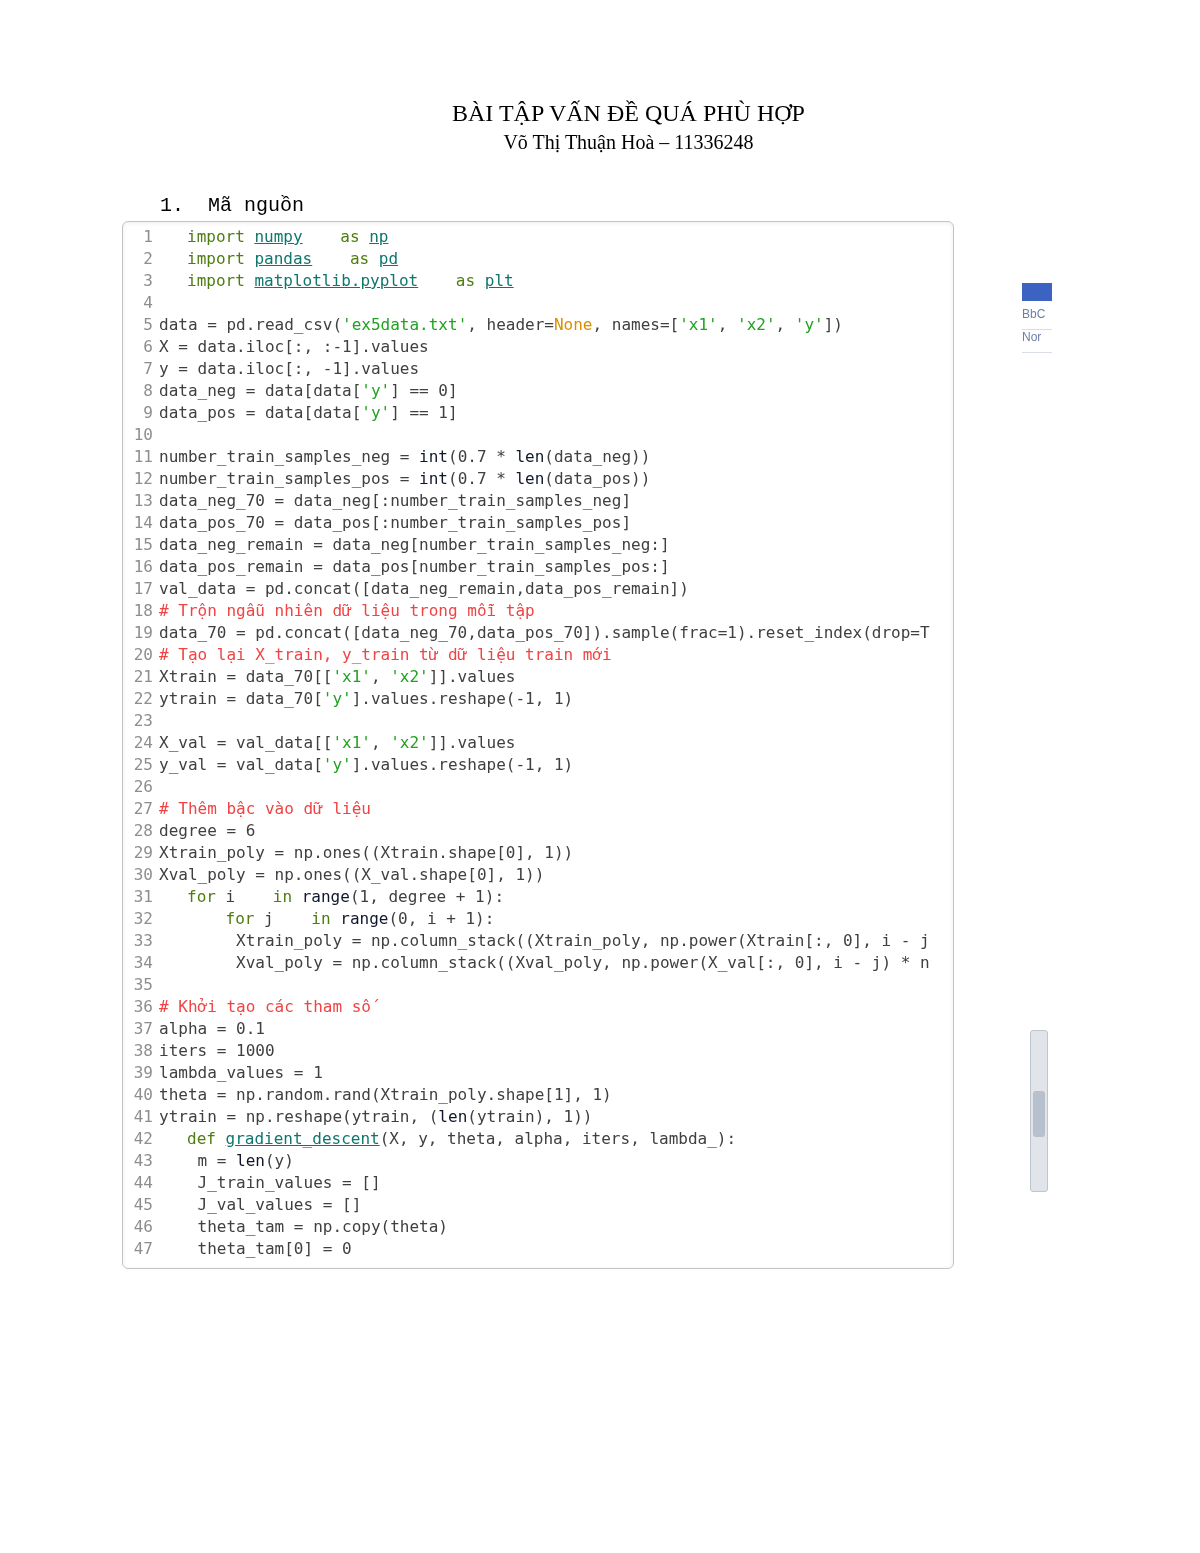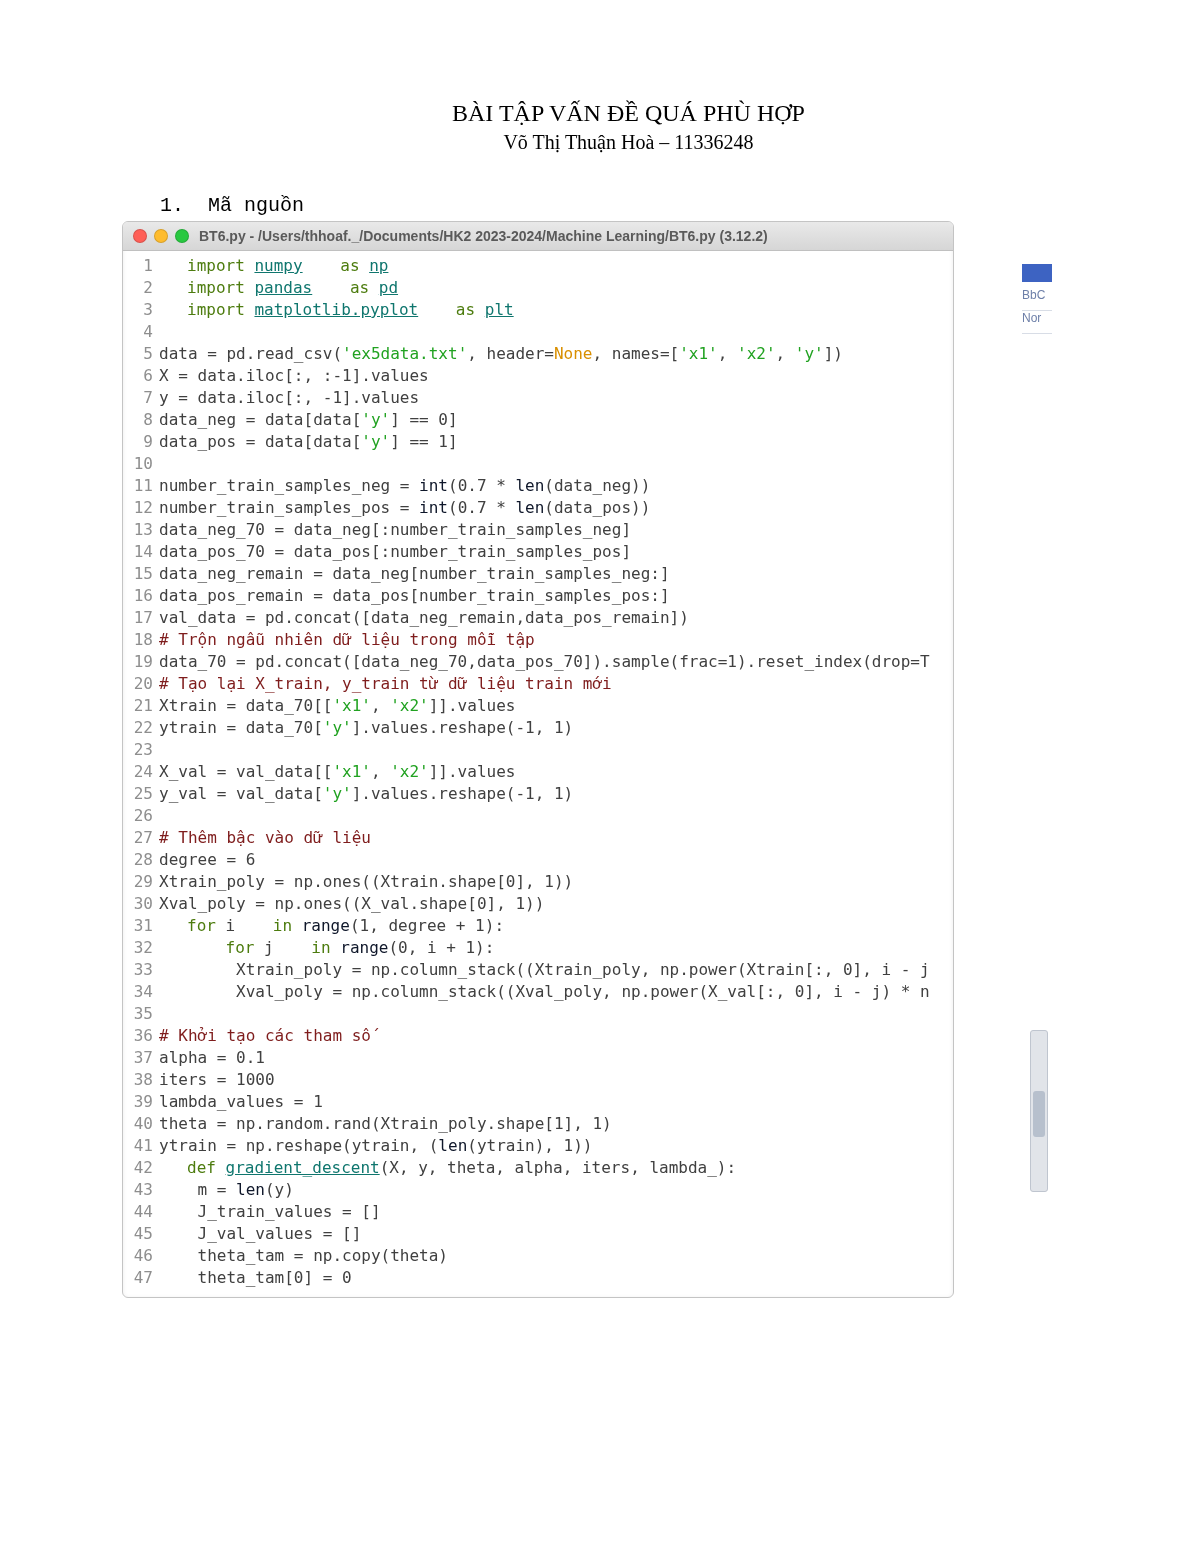--- a/index.html
+++ b/index.html
@@ -78,29 +78,29 @@
     color: #8e8e8e;
     padding-right: 6px;
     flex-shrink: 0;
     user-select: none;
   }
   .code-text { white-space: pre; }
   .k  { color: #4d7c0f; margin-left: 28px; }   
   .m  { color: #0f766e; text-decoration: underline; }   
   .s  { color: #21a221; }   
   .fn { color: #0f172a; }   
-  .c  { color: #7f1d1d; }   
+  .c  { color: #ef4444; }   
   .n  { color: #404040; }   
   .kw { color: #d98f00; }   
 
   
   .bg-slice {
     position: absolute;
     right: 148px;
-    top: 264px;
+    top: 283px;
     width: 30px;
     font-family: Arial, sans-serif;
     font-size: 12px;
     color: #6d7fa8;
   }
   .bg-slice .blue-bar {
     background: #3d63c2;
     height: 18px;
     width: 100%;
     margin-bottom: 6px;
@@ -122,28 +122,20 @@
 <div class="page">
   <div class="title">BÀI TẬP VẤN ĐỀ QUÁ PHÙ HỢP</div>
   <div class="author">Võ Thị Thuận Hoà – 11336248</div>
 
   <div class="section-list">
     <span>1.</span>
     &nbsp;<span>Mã nguồn</span>
   </div>
 
   <div class="editor-window">
-    <div class="title-bar">
-      <div class="traffic">
-        <div class="dot dot-close"></div>
-        <div class="dot dot-min"></div>
-        <div class="dot dot-zoom"></div>
-      </div>
-      <span>BT6.py - /Users/thhoaf._/Documents/HK2 2023-2024/Machine Learning/BT6.py (3.12.2)</span>
-    </div>
     <div class="code-area" id="code-area"><div class="code-line"><span class="gutter">1</span><span class="code-text"><span class="k">import</span><span class="n"> </span><span class="m">numpy</span><span class="n"> </span><span class="k">as</span><span class="n"> </span><span class="m">np</span></span></div><div class="code-line"><span class="gutter">2</span><span class="code-text"><span class="k">import</span><span class="n"> </span><span class="m">pandas</span><span class="n"> </span><span class="k">as</span><span class="n"> </span><span class="m">pd</span></span></div><div class="code-line"><span class="gutter">3</span><span class="code-text"><span class="k">import</span><span class="n"> </span><span class="m">matplotlib.pyplot</span><span class="n"> </span><span class="k">as</span><span class="n"> </span><span class="m">plt</span></span></div><div class="code-line"><span class="gutter">4</span><span class="code-text">&nbsp;</span></div><div class="code-line"><span class="gutter">5</span><span class="code-text"><span class="n">data = pd.read_csv(</span><span class="s">'ex5data.txt'</span><span class="n">, header=</span><span class="kw">None</span><span class="n">, names=[</span><span class="s">'x1'</span><span class="n">, </span><span class="s">'x2'</span><span class="n">, </span><span class="s">'y'</span><span class="n">])</span></span></div><div class="code-line"><span class="gutter">6</span><span class="code-text"><span class="n">X = data.iloc[:, :-1].values</span></span></div><div class="code-line"><span class="gutter">7</span><span class="code-text"><span class="n">y = data.iloc[:, -1].values</span></span></div><div class="code-line"><span class="gutter">8</span><span class="code-text"><span class="n">data_neg = data[data[</span><span class="s">'y'</span><span class="n">] == 0]</span></span></div><div class="code-line"><span class="gutter">9</span><span class="code-text"><span class="n">data_pos = data[data[</span><span class="s">'y'</span><span class="n">] == 1]</span></span></div><div class="code-line"><span class="gutter">10</span><span class="code-text">&nbsp;</span></div><div class="code-line"><span class="gutter">11</span><span class="code-text"><span class="n">number_train_samples_neg = </span><span class="fn">int</span><span class="n">(0.7 * </span><span class="fn">len</span><span class="n">(data_neg))</span></span></div><div class="code-line"><span class="gutter">12</span><span class="code-text"><span class="n">number_train_samples_pos = </span><span class="fn">int</span><span class="n">(0.7 * </span><span class="fn">len</span><span class="n">(data_pos))</span></span></div><div class="code-line"><span class="gutter">13</span><span class="code-text"><span class="n">data_neg_70 = data_neg[:number_train_samples_neg]</span></span></div><div class="code-line"><span class="gutter">14</span><span class="code-text"><span class="n">data_pos_70 = data_pos[:number_train_samples_pos]</span></span></div><div class="code-line"><span class="gutter">15</span><span class="code-text"><span class="n">data_neg_remain = data_neg[number_train_samples_neg:]</span></span></div><div class="code-line"><span class="gutter">16</span><span class="code-text"><span class="n">data_pos_remain = data_pos[number_train_samples_pos:]</span></span></div><div class="code-line"><span class="gutter">17</span><span class="code-text"><span class="n">val_data = pd.concat([data_neg_remain,data_pos_remain])</span></span></div><div class="code-line"><span class="gutter">18</span><span class="code-text"><span class="c"># Trộn ngẫu nhiên dữ liệu trong mỗi tập</span></span></div><div class="code-line"><span class="gutter">19</span><span class="code-text"><span class="n">data_70 = pd.concat([data_neg_70,data_pos_70]).sample(frac=1).reset_index(drop=T</span></span></div><div class="code-line"><span class="gutter">20</span><span class="code-text"><span class="c"># Tạo lại X_train, y_train từ dữ liệu train mới</span></span></div><div class="code-line"><span class="gutter">21</span><span class="code-text"><span class="n">Xtrain = data_70[[</span><span class="s">'x1'</span><span class="n">, </span><span class="s">'x2'</span><span class="n">]].values</span></span></div><div class="code-line"><span class="gutter">22</span><span class="code-text"><span class="n">ytrain = data_70[</span><span class="s">'y'</span><span class="n">].values.reshape(-1, 1)</span></span></div><div class="code-line"><span class="gutter">23</span><span class="code-text">&nbsp;</span></div><div class="code-line"><span class="gutter">24</span><span class="code-text"><span class="n">X_val = val_data[[</span><span class="s">'x1'</span><span class="n">, </span><span class="s">'x2'</span><span class="n">]].values</span></span></div><div class="code-line"><span class="gutter">25</span><span class="code-text"><span class="n">y_val = val_data[</span><span class="s">'y'</span><span class="n">].values.reshape(-1, 1)</span></span></div><div class="code-line"><span class="gutter">26</span><span class="code-text">&nbsp;</span></div><div class="code-line"><span class="gutter">27</span><span class="code-text"><span class="c"># Thêm bậc vào dữ liệu</span></span></div><div class="code-line"><span class="gutter">28</span><span class="code-text"><span class="n">degree = 6</span></span></div><div class="code-line"><span class="gutter">29</span><span class="code-text"><span class="n">Xtrain_poly = np.ones((Xtrain.shape[0], 1))</span></span></div><div class="code-line"><span class="gutter">30</span><span class="code-text"><span class="n">Xval_poly = np.ones((X_val.shape[0], 1))</span></span></div><div class="code-line"><span class="gutter">31</span><span class="code-text"><span class="k">for</span><span class="n"> i </span><span class="k">in</span><span class="n"> </span><span class="fn">range</span><span class="n">(1, degree + 1):</span></span></div><div class="code-line"><span class="gutter">32</span><span class="code-text"><span class="n">    </span><span class="k">for</span><span class="n"> j </span><span class="k">in</span><span class="n"> </span><span class="fn">range</span><span class="n">(0, i + 1):</span></span></div><div class="code-line"><span class="gutter">33</span><span class="code-text"><span class="n">        Xtrain_poly = np.column_stack((Xtrain_poly, np.power(Xtrain[:, 0], i - j</span></span></div><div class="code-line"><span class="gutter">34</span><span class="code-text"><span class="n">        Xval_poly = np.column_stack((Xval_poly, np.power(X_val[:, 0], i - j) * n</span></span></div><div class="code-line"><span class="gutter">35</span><span class="code-text">&nbsp;</span></div><div class="code-line"><span class="gutter">36</span><span class="code-text"><span class="c"># Khởi tạo các tham số</span></span></div><div class="code-line"><span class="gutter">37</span><span class="code-text"><span class="n">alpha = 0.1</span></span></div><div class="code-line"><span class="gutter">38</span><span class="code-text"><span class="n">iters = 1000</span></span></div><div class="code-line"><span class="gutter">39</span><span class="code-text"><span class="n">lambda_values = 1</span></span></div><div class="code-line"><span class="gutter">40</span><span class="code-text"><span class="n">theta = np.random.rand(Xtrain_poly.shape[1], 1)</span></span></div><div class="code-line"><span class="gutter">41</span><span class="code-text"><span class="n">ytrain = np.reshape(ytrain, (</span><span class="fn">len</span><span class="n">(ytrain), 1))</span></span></div><div class="code-line"><span class="gutter">42</span><span class="code-text"><span class="k">def</span><span class="n"> </span><span class="m">gradient_descent</span><span class="n">(X, y, theta, alpha, iters, lambda_):</span></span></div><div class="code-line"><span class="gutter">43</span><span class="code-text"><span class="n">    m = </span><span class="fn">len</span><span class="n">(y)</span></span></div><div class="code-line"><span class="gutter">44</span><span class="code-text"><span class="n">    J_train_values = []</span></span></div><div class="code-line"><span class="gutter">45</span><span class="code-text"><span class="n">    J_val_values = []</span></span></div><div class="code-line"><span class="gutter">46</span><span class="code-text"><span class="n">    theta_tam = np.copy(theta)</span></span></div><div class="code-line"><span class="gutter">47</span><span class="code-text"><span class="n">    theta_tam[0] = 0</span></span></div></div>
   </div>
 </div>
 
 <div class="bg-slice">
   <div class="blue-bar"></div>
   <div class="row">BbC</div>
   <div class="row">Nor</div>
 </div>
 <div class="tiny-scroll">

